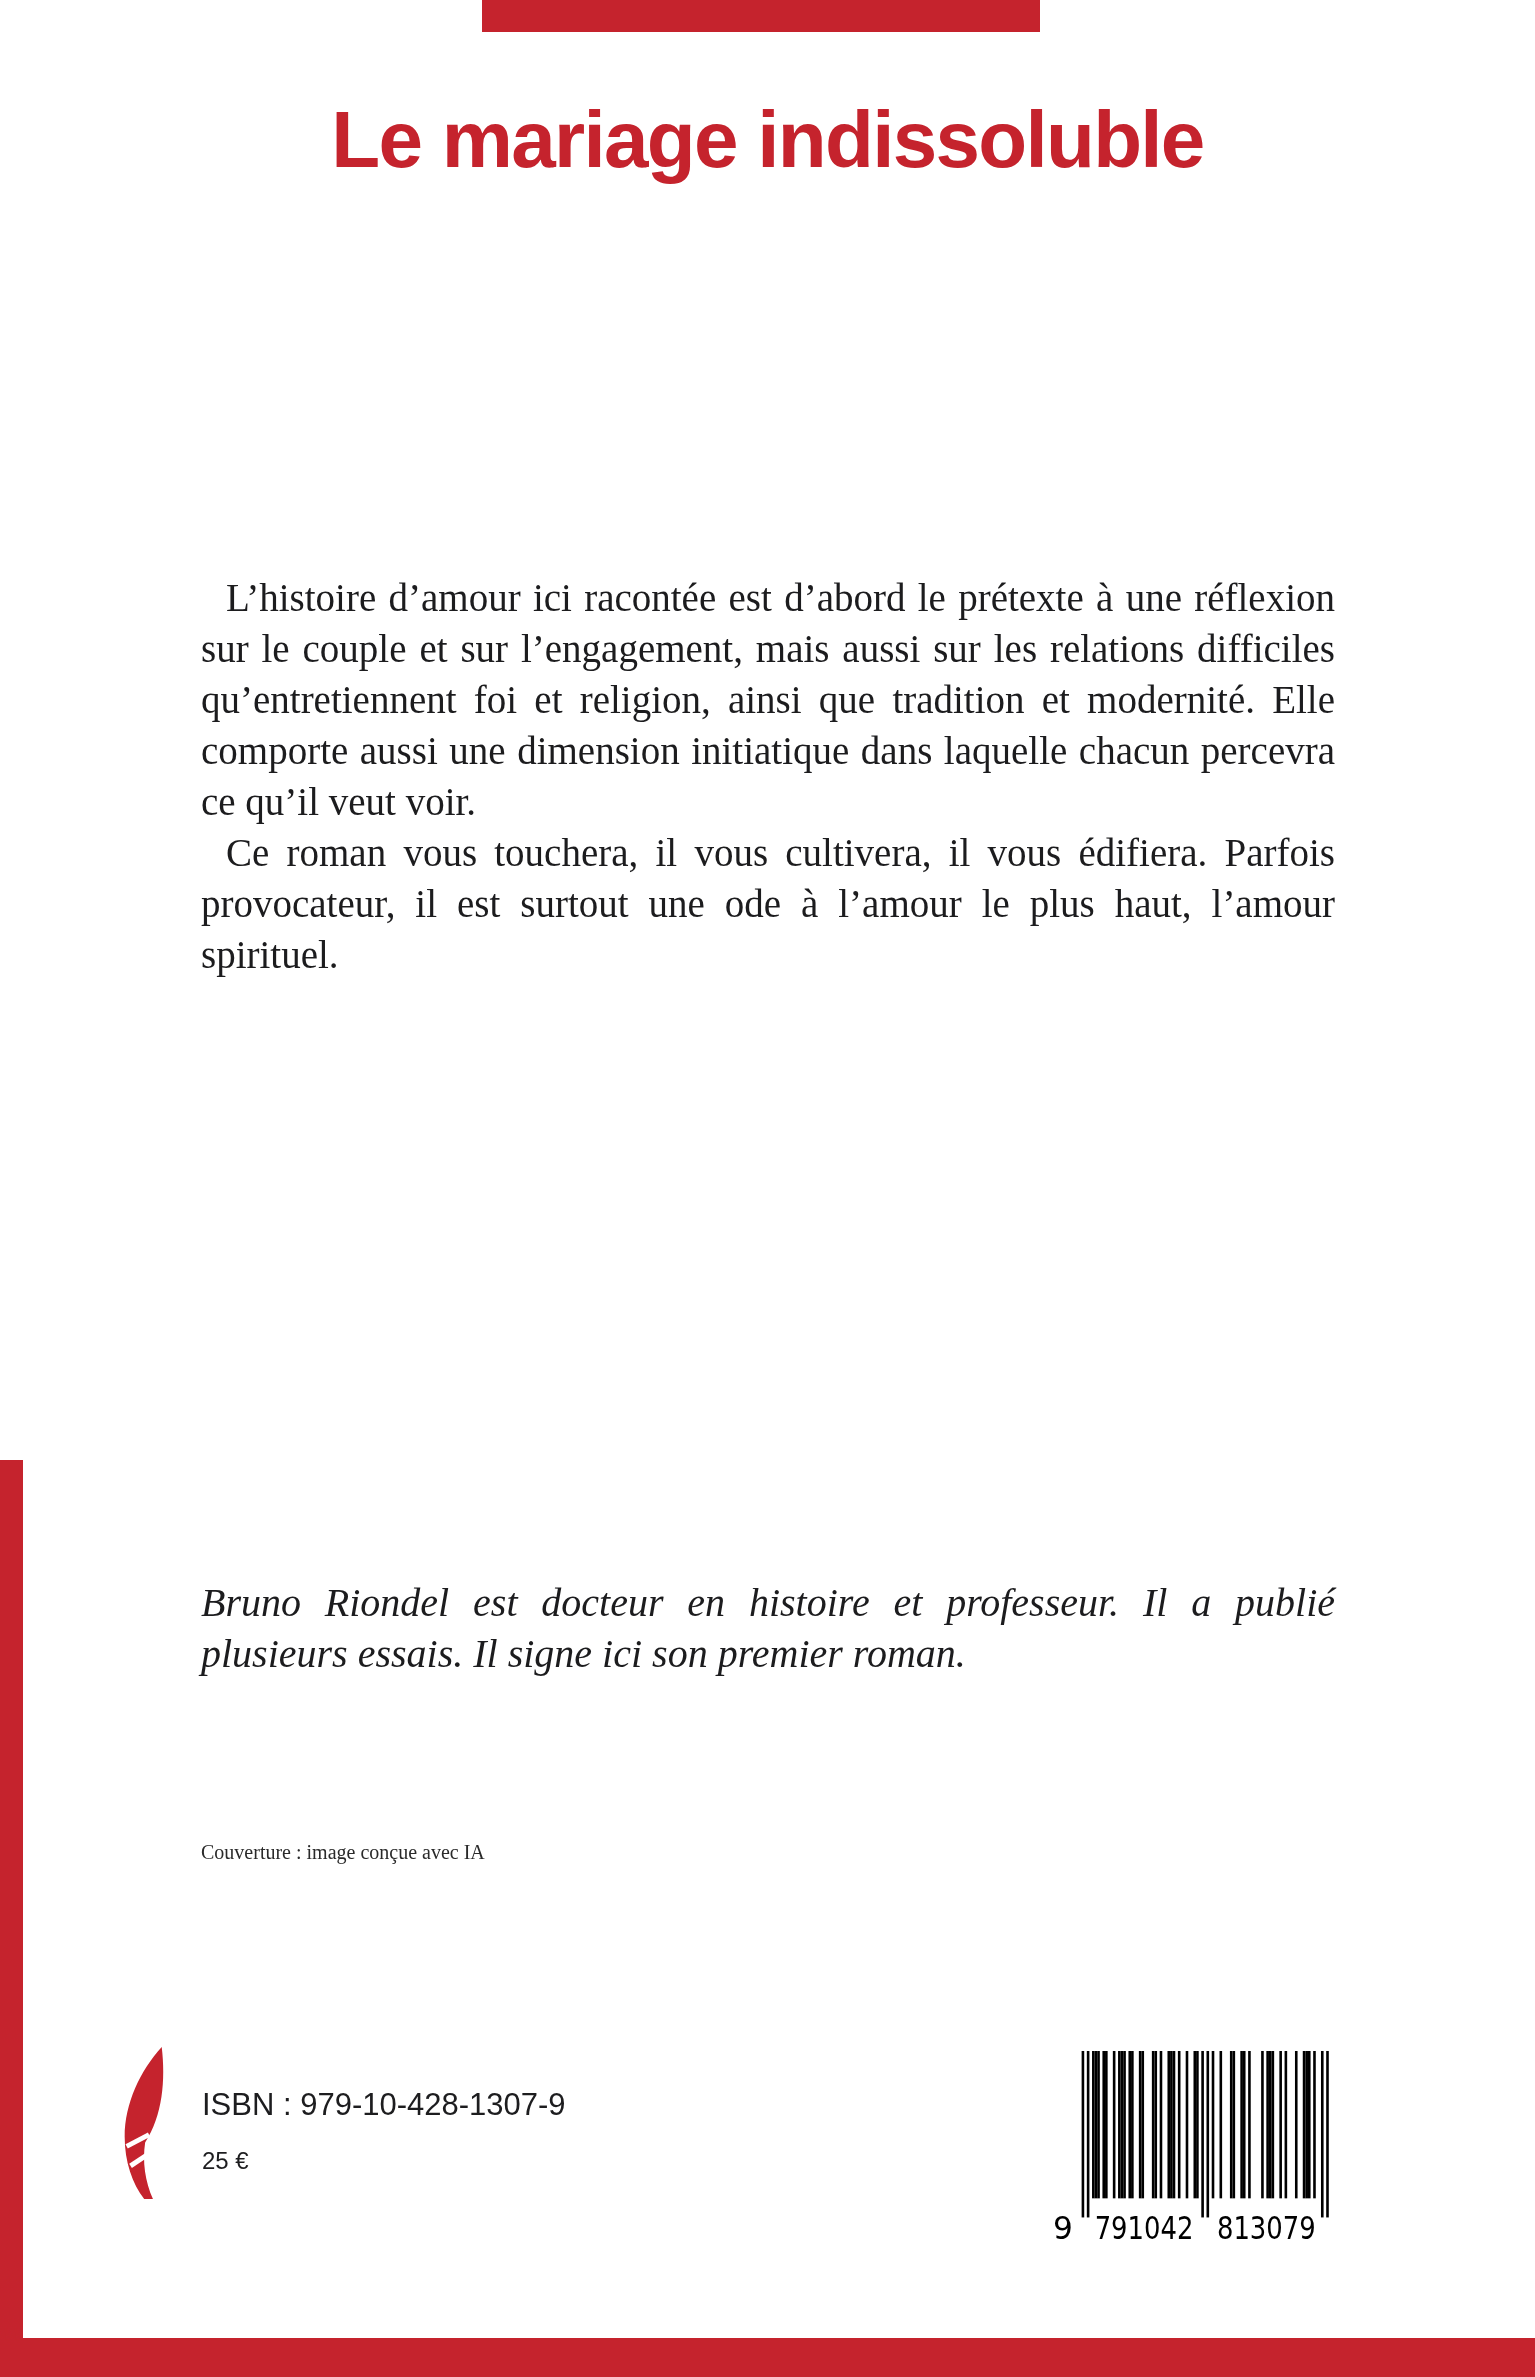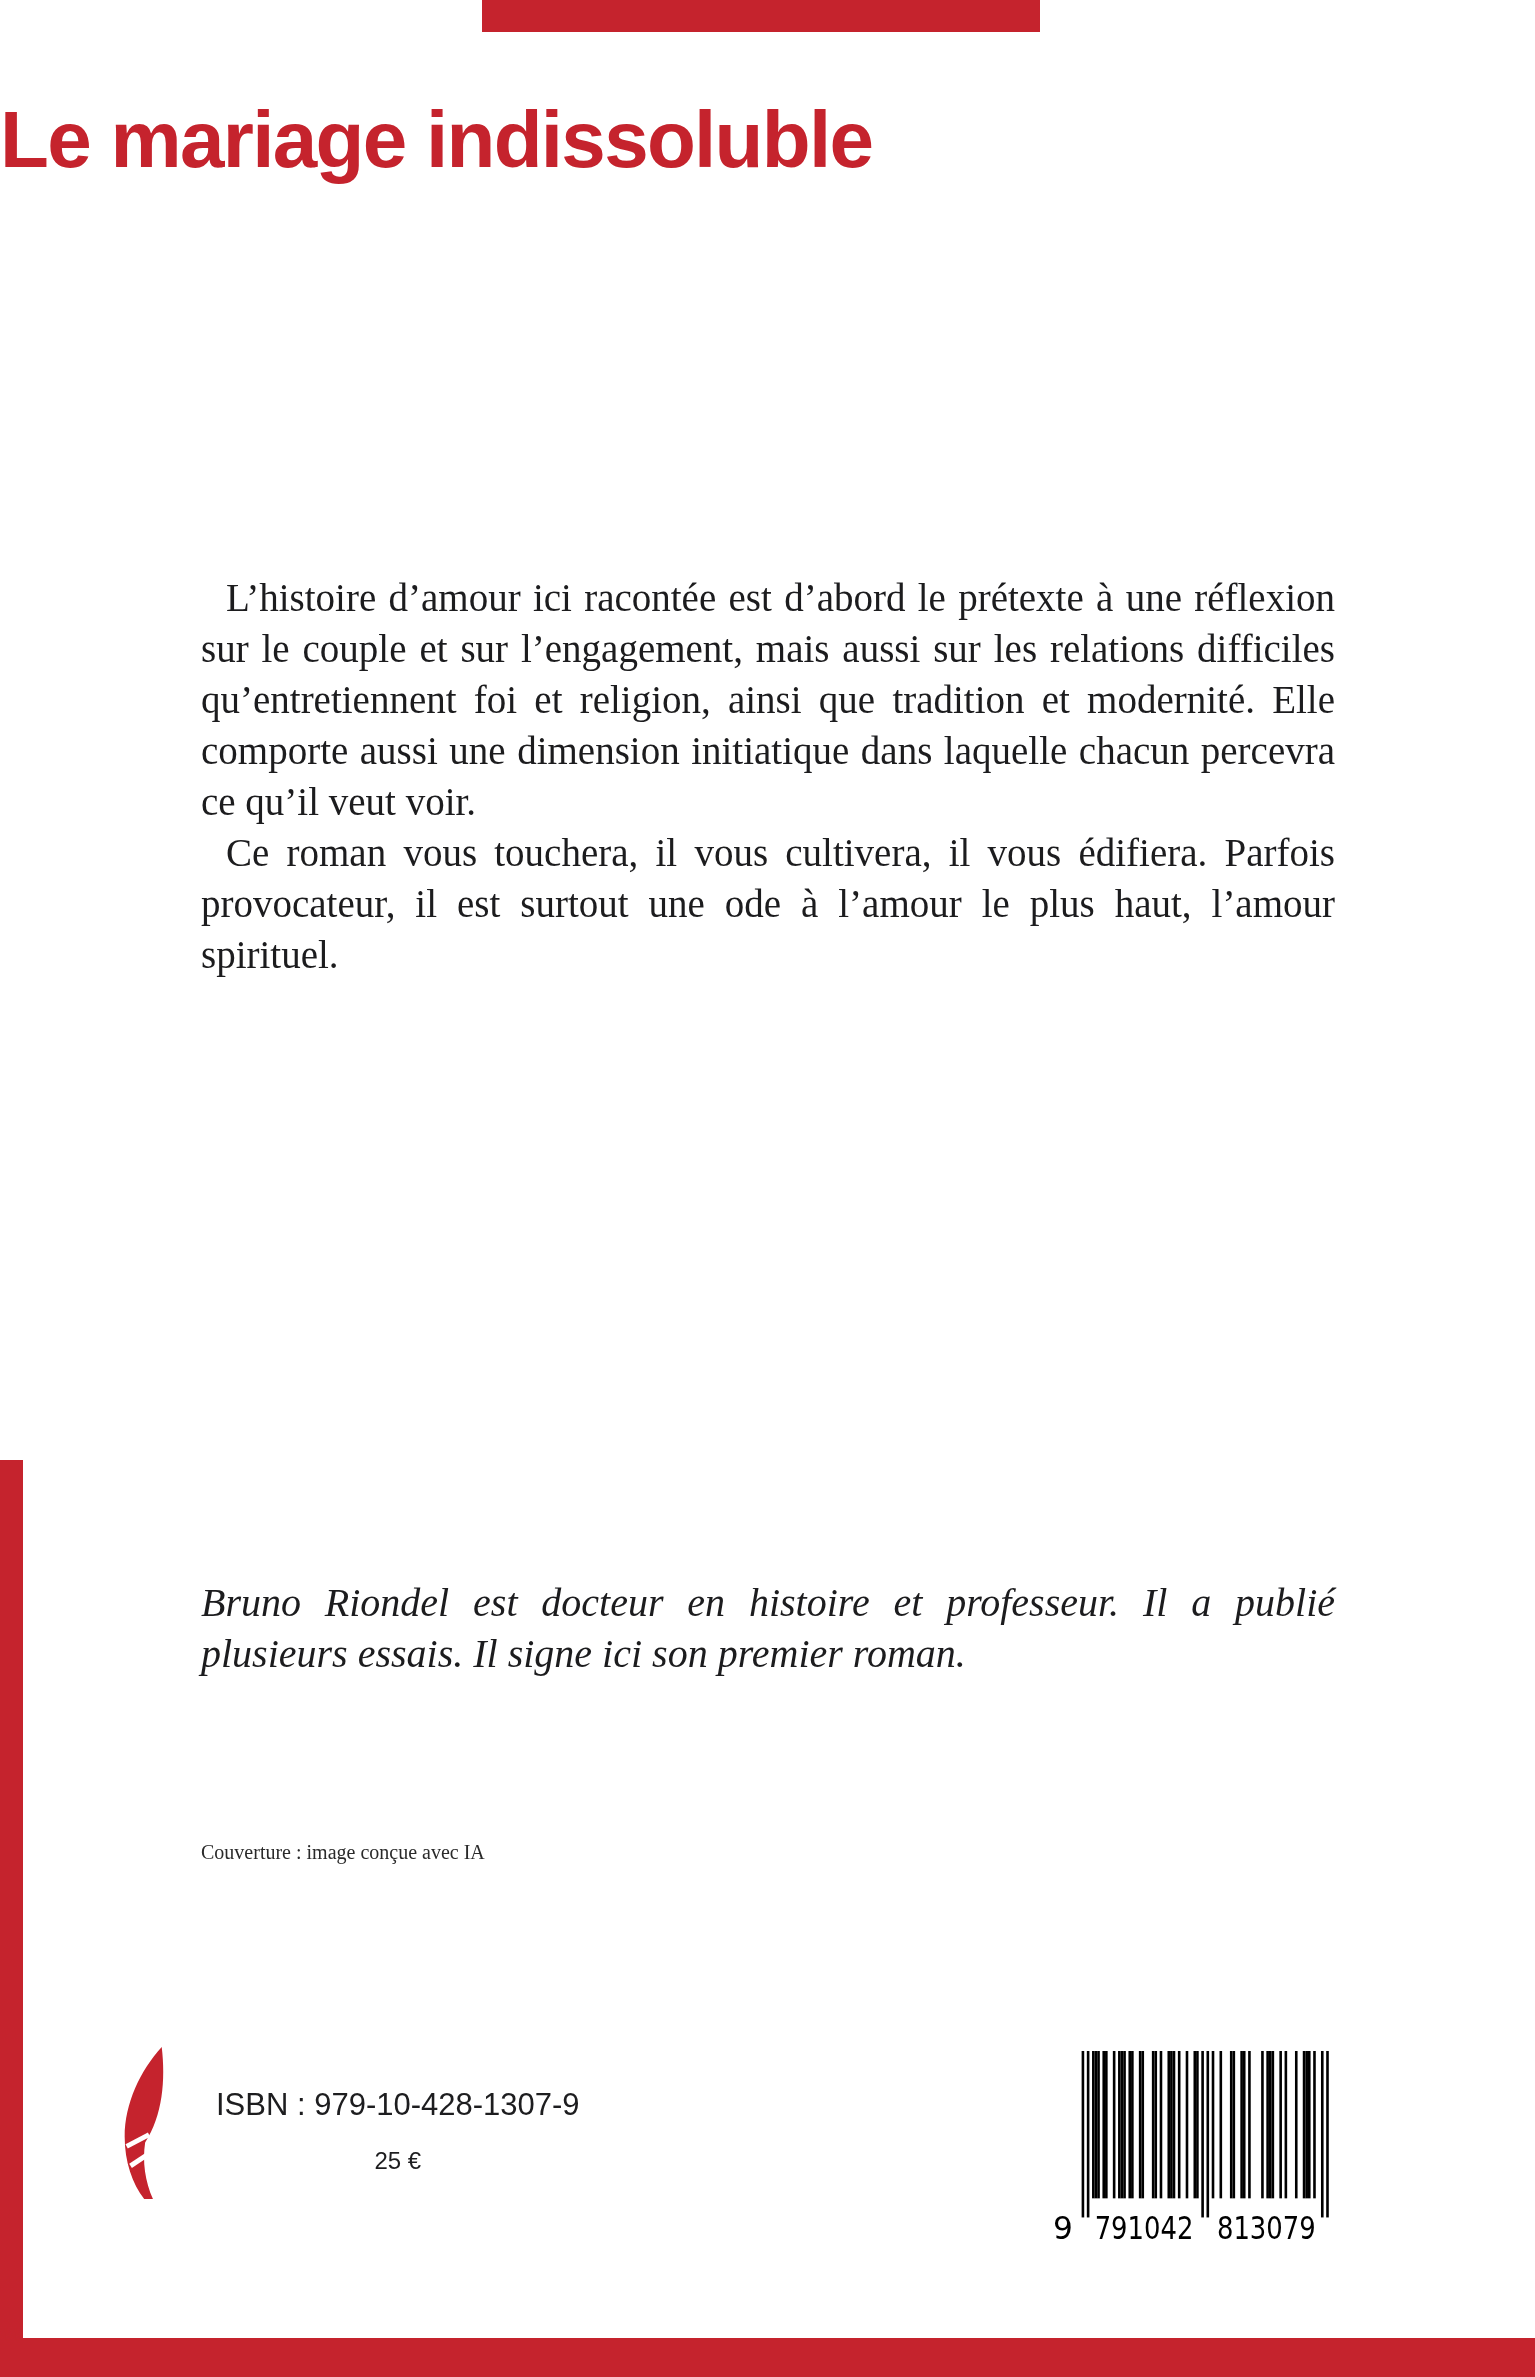--- a/index.html
+++ b/index.html
@@ -29,21 +29,21 @@
     position: absolute;
     left: 0; bottom: 0;
     width: 100%; height: 39px;
     background: var(--accent, #c5232d);
   }
   .title {
     position: absolute;
     left: 0; top: 94px;
     width: 100%;
     margin: 0;
-    text-align: left;
+    text-align: center;
     font-family: "Liberation Sans", sans-serif;
     font-weight: 700;
     font-size: 80px;
     letter-spacing: -1.7px;
     color: var(--accent, #c5232d);
   }
   .synopsis {
     position: absolute;
     left: 201px; top: 572px;
     width: 1134px;
@@ -73,26 +73,25 @@
     color: #2a2a2a;
   }
   .feather {
     position: absolute;
     left: 116px; top: 2045px;
     width: 70px; height: 156px;
   }
   .feather svg { width: 100%; height: 100%; display: block; }
   .isbn-block {
     position: absolute;
-    left: 216px; top: 2086px;
+    left: 202px; top: 2086px;
     font-family: "Liberation Sans", sans-serif;
     font-size: 31px;
     line-height: 37px;
     color: #1d1d1f;
-    text-align: center;
   }
   .isbn-block .price {
     margin-top: 18.5px;
     font-size: 24px;
   }
   .barcode {
     position: absolute;
     left: 1053px; top: 2051px;
     width: 294px; height: 191px;
     background: #ffffff;

